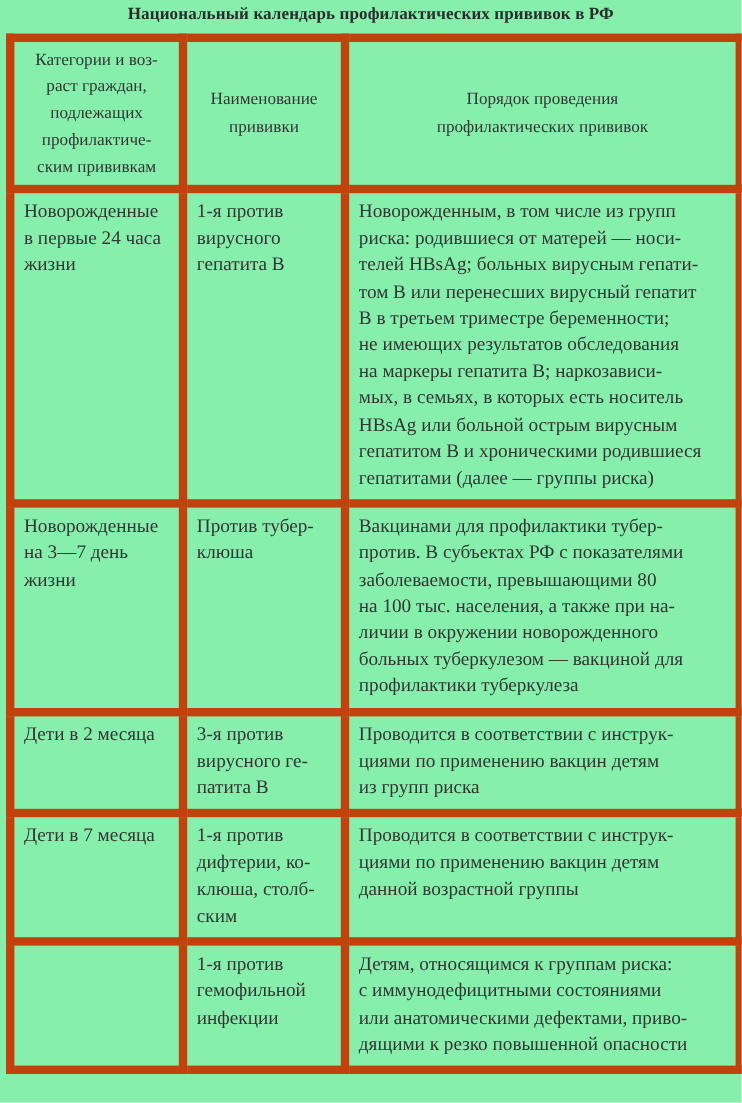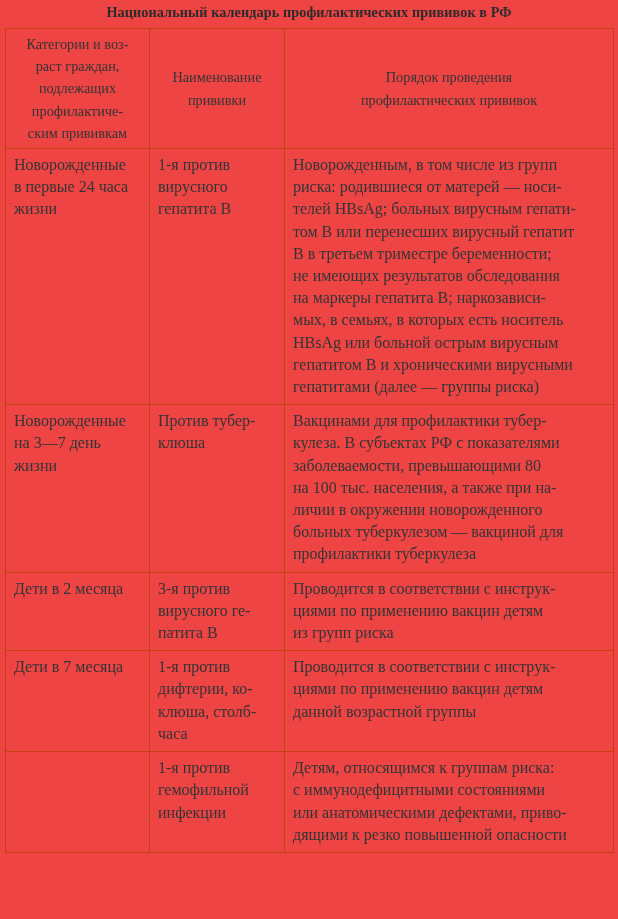--- a/index.html
+++ b/index.html
@@ -11,21 +11,21 @@
     width: 618px;
     height: 919px;
     font-family: "Liberation Serif", "DejaVu Serif", serif;
     color: #333333;
     overflow: hidden;
   }
   .page {
     position: relative;
     width: 618px;
     height: 919px;
-    background: #ef4444;
+    background: #86efac;
   }
   .doc-title {
     position: absolute;
     left: 0;
     top: 3px;
     width: 618px;
     text-align: center;
     font-size: 14.2px;
     font-weight: bold;
     letter-spacing: 0.1px;
@@ -34,21 +34,21 @@
   }
   .vax-table {
     position: absolute;
     left: 5px;
     top: 28px;
     width: 608px;
     border-collapse: collapse;
     table-layout: fixed;
   }
   .vax-table td {
-    border: 1px solid #c2410c;
+    border: 7px solid #c2410c;
     vertical-align: top;
     padding: 0;
     color: #343434;
   }
   .col-1 { width: 144px; }
   .col-2 { width: 135px; }
   .col-3 { width: 329px; }
 
   .cell-inner {
     padding: 5px 7px 6px 8px;
@@ -130,21 +130,21 @@
             <div class="cell-inner">
               <span class="cell-line">Новорожденным, в том числе из групп</span>
               <span class="cell-line">риска: родившиеся от матерей — носи-</span>
               <span class="cell-line">телей HBsAg; больных вирусным гепати-</span>
               <span class="cell-line">том В или перенесших вирусный гепатит</span>
               <span class="cell-line">В в третьем триместре беременности;</span>
               <span class="cell-line">не имеющих результатов обследования</span>
               <span class="cell-line">на маркеры гепатита В; наркозависи-</span>
               <span class="cell-line">мых, в семьях, в которых есть носитель</span>
               <span class="cell-line">HBsAg или больной острым вирусным</span>
-              <span class="cell-line">гепатитом В и хроническими вирусными</span>
+              <span class="cell-line">гепатитом В и хроническими родившиеся</span>
               <span class="cell-line">гепатитами (далее — группы риска)</span>
             </div>
           </td>
         </tr>
         <tr>
           <td>
             <div class="cell-inner">
               <span class="cell-line">Новорожденные</span>
               <span class="cell-line">на 3—7 день</span>
               <span class="cell-line">жизни</span>
@@ -152,21 +152,21 @@
           </td>
           <td>
             <div class="cell-inner">
               <span class="cell-line">Против тубер-</span>
               <span class="cell-line">клюша</span>
             </div>
           </td>
           <td>
             <div class="cell-inner">
               <span class="cell-line">Вакцинами для профилактики тубер-</span>
-              <span class="cell-line">кулеза. В субъектах РФ с показателями</span>
+              <span class="cell-line">против. В субъектах РФ с показателями</span>
               <span class="cell-line">заболеваемости, превышающими 80</span>
               <span class="cell-line">на 100 тыс. населения, а также при на-</span>
               <span class="cell-line">личии в окружении новорожденного</span>
               <span class="cell-line">больных туберкулезом — вакциной для</span>
               <span class="cell-line">профилактики туберкулеза</span>
             </div>
           </td>
         </tr>
         <tr>
           <td>
@@ -193,21 +193,21 @@
           <td>
             <div class="cell-inner">
               <span class="cell-line">Дети в 7 месяца</span>
             </div>
           </td>
           <td>
             <div class="cell-inner">
               <span class="cell-line">1-я против</span>
               <span class="cell-line">дифтерии, ко-</span>
               <span class="cell-line">клюша, столб-</span>
-              <span class="cell-line">часа</span>
+              <span class="cell-line">ским</span>
             </div>
           </td>
           <td>
             <div class="cell-inner">
               <span class="cell-line">Проводится в соответствии с инструк-</span>
               <span class="cell-line">циями по применению вакцин детям</span>
               <span class="cell-line">данной возрастной группы</span>
             </div>
           </td>
         </tr>

